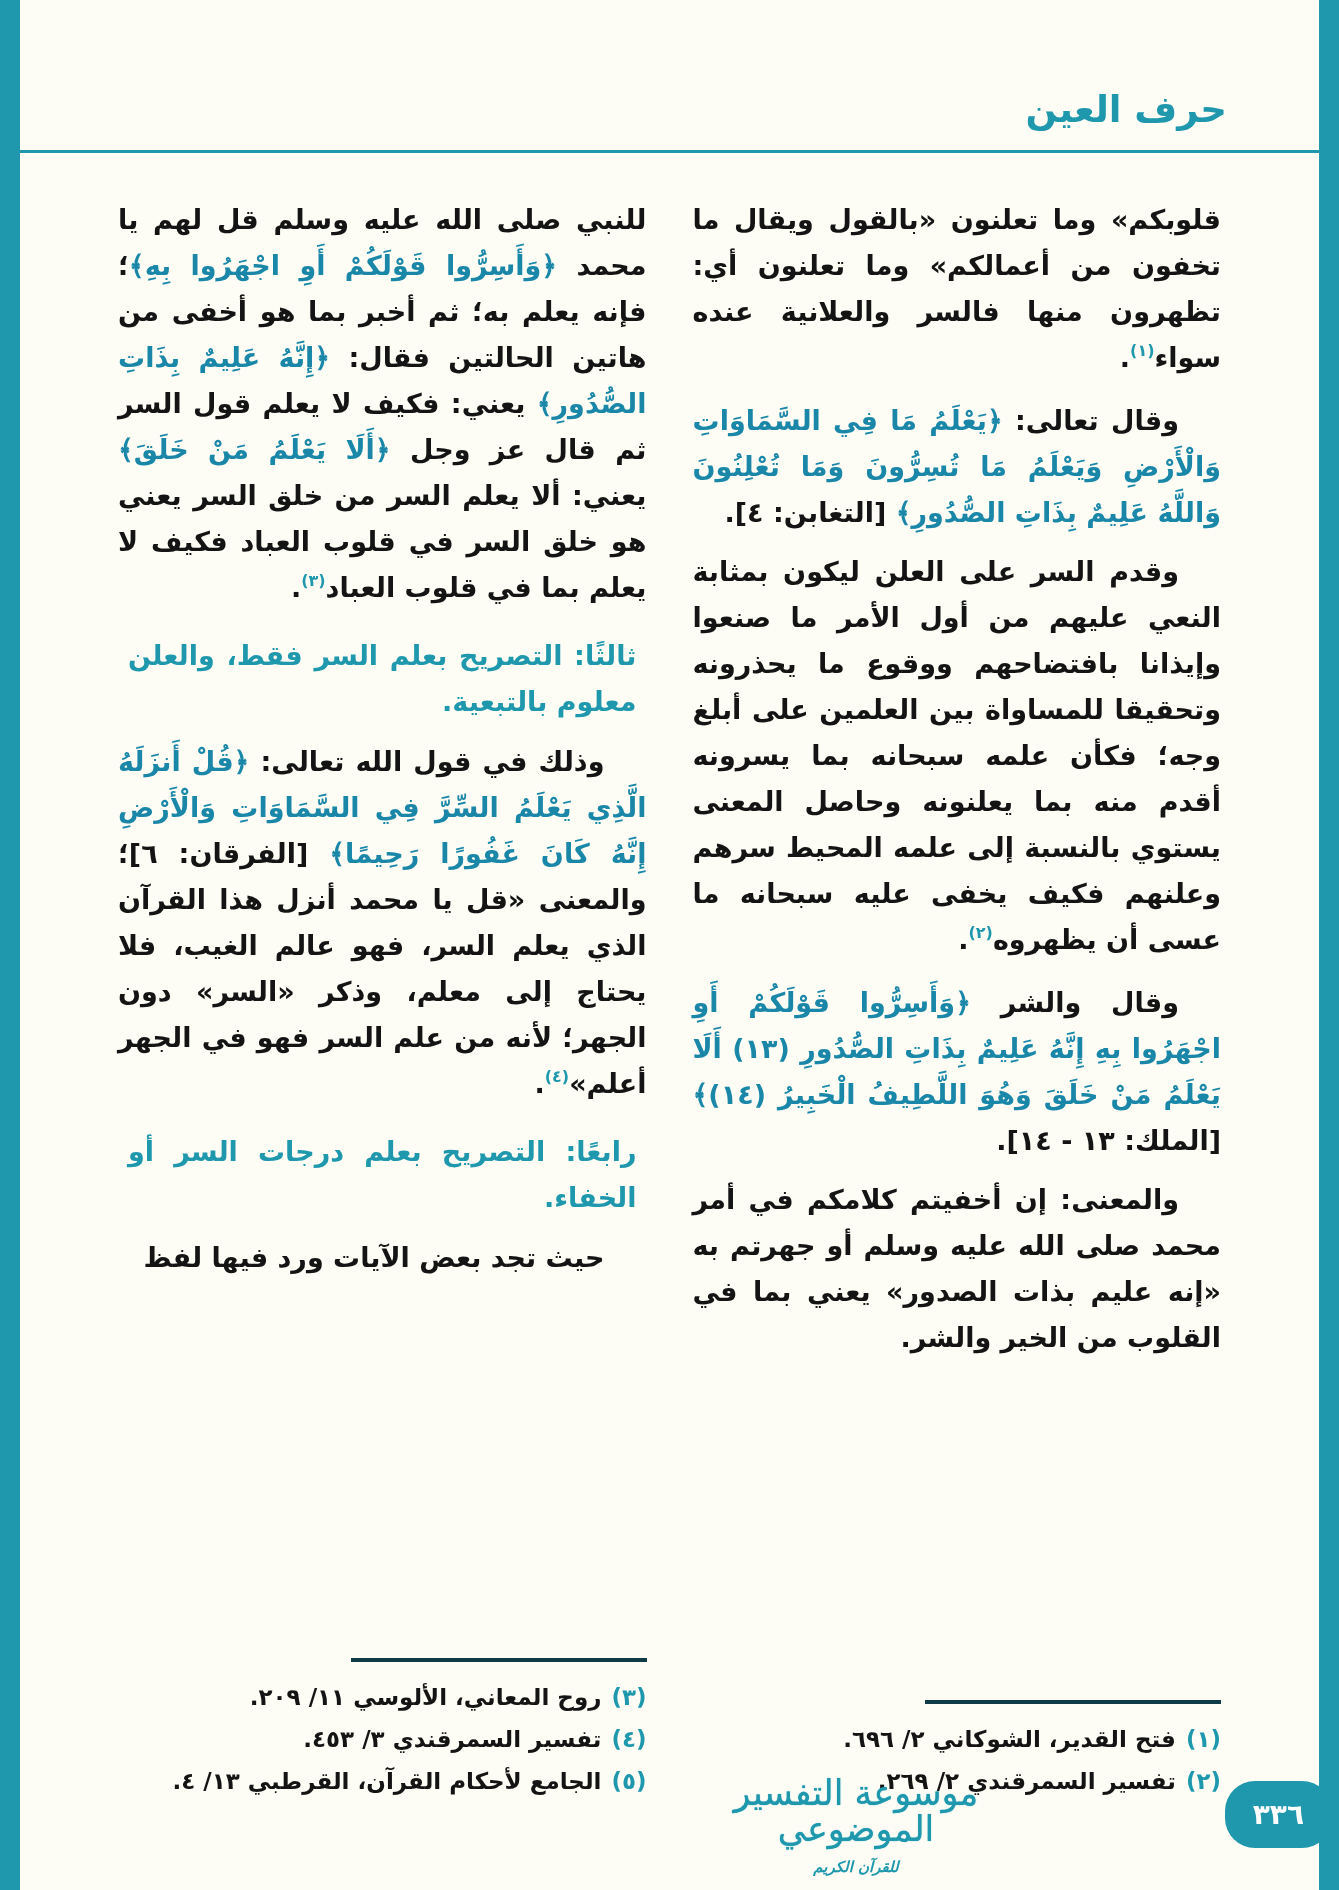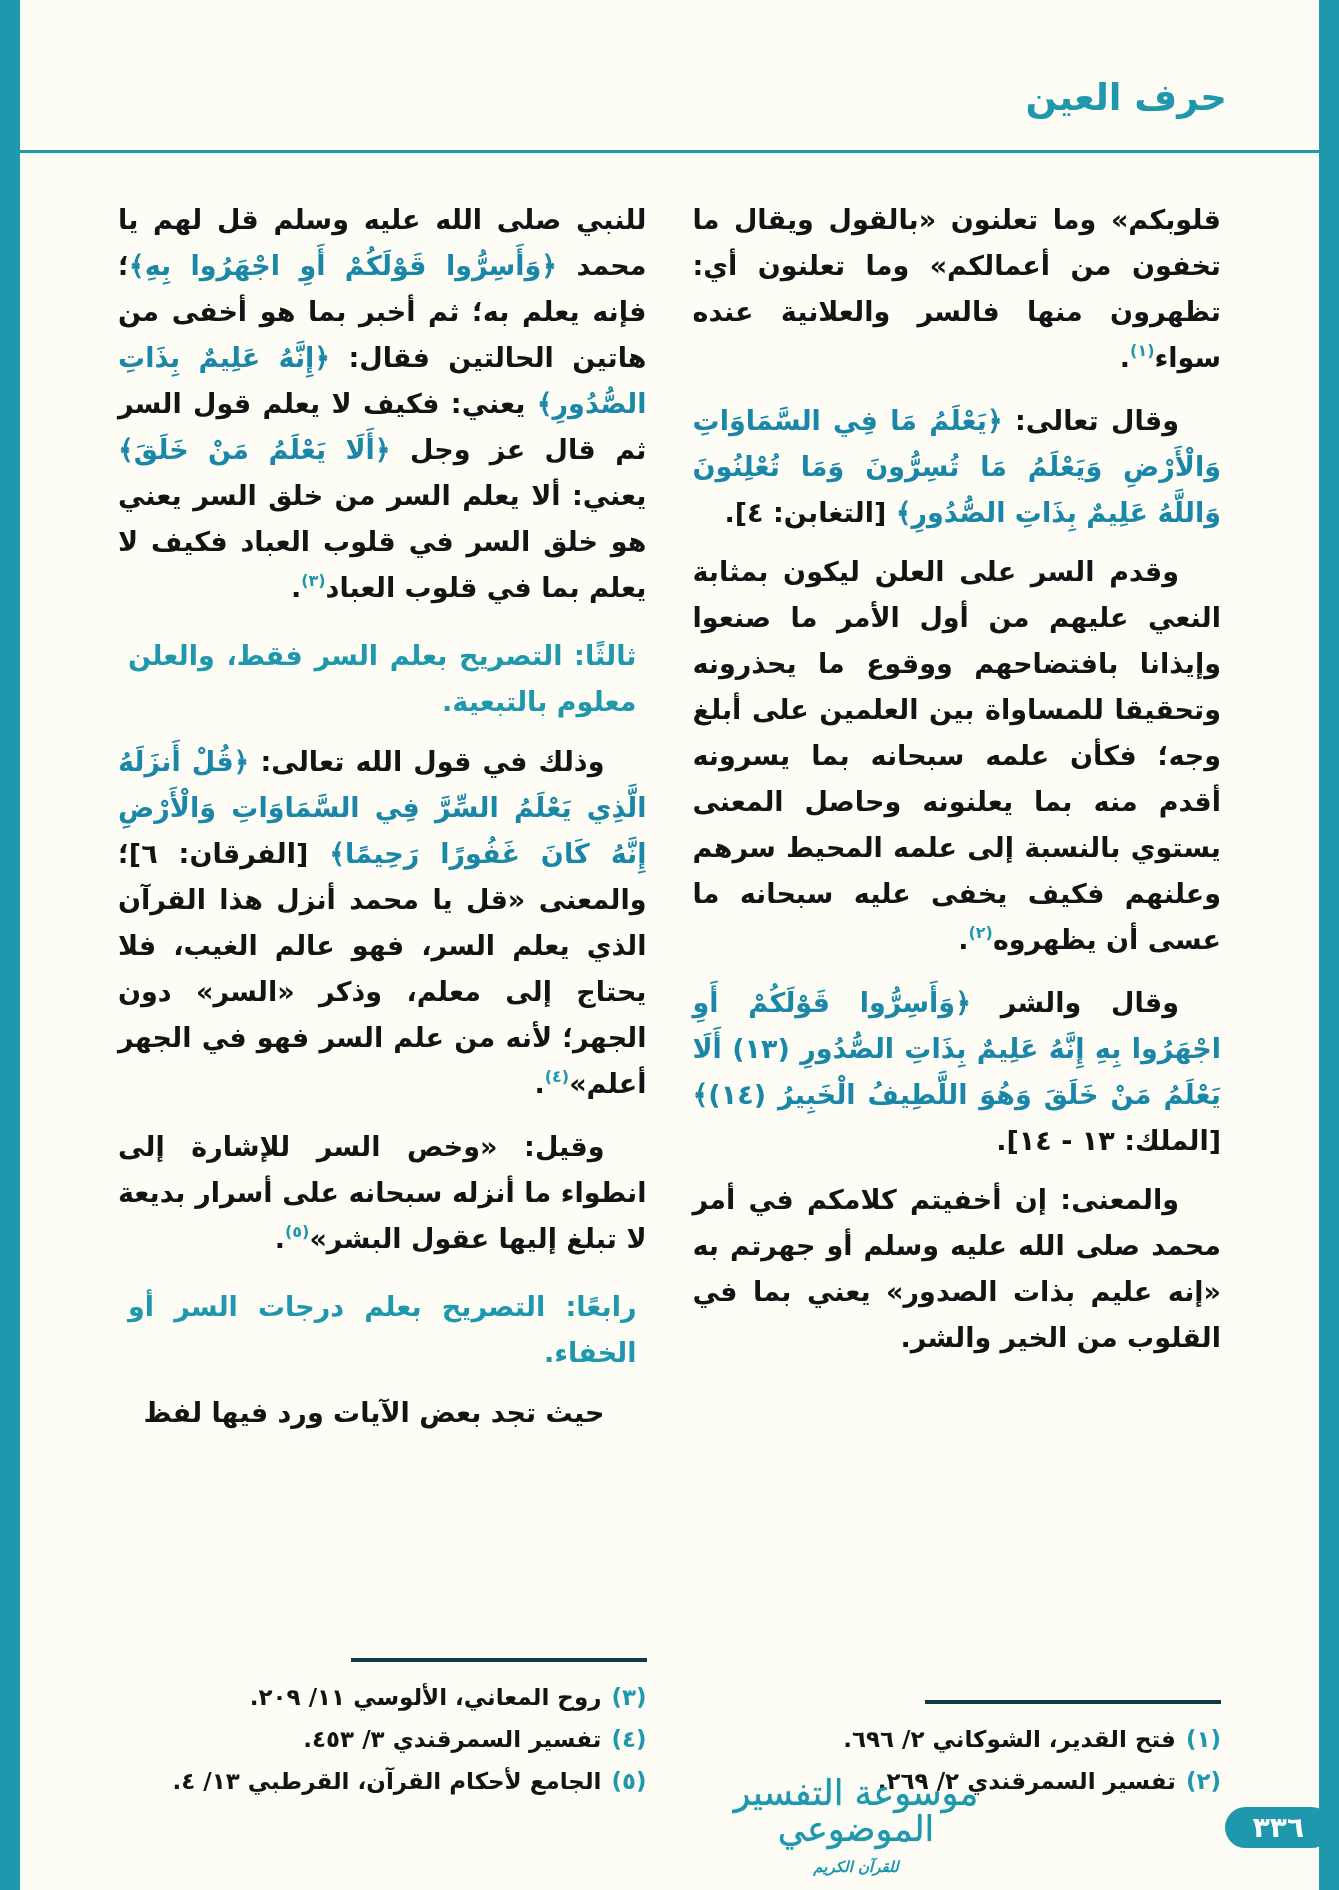--- a/index.html
+++ b/index.html
@@ -15,21 +15,21 @@
     width:1339px;height:1890px;position:relative;overflow:hidden;
     background:var(--paper);
     font-family:"DejaVu Sans", sans-serif;
     direction:rtl;
     color:var(--ink);
   }
   .bar{position:absolute;top:0;bottom:0;width:20px;background:var(--accent);}
   .bar-left{left:0;}
   .bar-right{right:0;}
   .chapter-title{
-    position:absolute;top:76px;right:112px;
+    position:absolute;top:88px;right:112px;
     font-size:37px;font-weight:700;color:var(--accent);
     letter-spacing:-1px;
   }
   .header-rule{
     position:absolute;top:150px;left:20px;right:20px;height:3px;
     background:var(--accent);
   }
   .content{
     position:absolute;top:184px;left:118px;right:118px;bottom:88px;
     display:flex;gap:46px;
@@ -66,21 +66,21 @@
   .logo-main{
     font-size:35px;font-weight:400;letter-spacing:-2px;
     text-shadow:0 0 1px var(--accent);
     line-height:36px;
   }
   .logo-sub{font-size:15px;font-weight:700;margin-top:11px;letter-spacing:0;font-style:italic;}
   .page-number{
     position:absolute;right:7px;bottom:42px;
     background:var(--accent);color:#ffffff;
     font-size:28px;font-weight:700;
-    padding:4px 28px;border-radius:30px;
+    padding:17px 28px;border-radius:30px;
   }
 </style>
 </head>
 <body>
 
 <div class="bar bar-right"></div>
 <div class="bar bar-left"></div>
 
 <div class="chapter-title">حرف العين</div>
 <div class="header-rule"></div>
@@ -106,21 +106,20 @@
             <span class="fn-text">تفسير السمرقندي ٢/ ٢٦٩.</span>
           </div>
         </div>
     </div>
   </section>
   <section class="column">
     <div class="paras">
         <p class="para body"><span class="seg-body">للنبي صلى الله عليه وسلم قل لهم يا محمد </span><span class="seg-verse">﴿وَأَسِرُّوا قَوْلَكُمْ أَوِ اجْهَرُوا بِهِ﴾</span><span class="seg-body">؛ فإنه يعلم به؛ ثم أخبر بما هو أخفى من هاتين الحالتين فقال: </span><span class="seg-verse">﴿إِنَّهُ عَلِيمٌ بِذَاتِ الصُّدُورِ﴾</span><span class="seg-body"> يعني: فكيف لا يعلم قول السر ثم قال عز وجل </span><span class="seg-verse">﴿أَلَا يَعْلَمُ مَنْ خَلَقَ﴾</span><span class="seg-body"> يعني: ألا يعلم السر من خلق السر يعني هو خلق السر في قلوب العباد فكيف لا يعلم بما في قلوب العباد</span><span class="seg-sup">(٣)</span><span class="seg-body">.</span></p>
         <p class="para heading"><span class="seg-heading">ثالثًا: التصريح بعلم السر فقط، والعلن معلوم بالتبعية.</span></p>
         <p class="para body indent"><span class="seg-body">وذلك في قول الله تعالى: </span><span class="seg-verse">﴿قُلْ أَنزَلَهُ الَّذِي يَعْلَمُ السِّرَّ فِي السَّمَاوَاتِ وَالْأَرْضِ إِنَّهُ كَانَ غَفُورًا رَحِيمًا﴾</span><span class="seg-body"> [الفرقان: ٦]؛ والمعنى «قل يا محمد أنزل هذا القرآن الذي يعلم السر، فهو عالم الغيب، فلا يحتاج إلى معلم، وذكر «السر» دون الجهر؛ لأنه من علم السر فهو في الجهر أعلم»</span><span class="seg-sup">(٤)</span><span class="seg-body">.</span></p>
-        <p class="para body indent"><span class="seg-body">وقيل: «وخص السر للإشارة إلى انطواء ما أنزله سبحانه على أسرار بديعة لا تبلغ إليها عقول البشر»</span><span class="seg-sup">(٥)</span><span class="seg-body">.</span></p>
         <p class="para heading"><span class="seg-heading">رابعًا: التصريح بعلم درجات السر أو الخفاء.</span></p>
         <p class="para body indent"><span class="seg-body">حيث تجد بعض الآيات ورد فيها لفظ</span></p>
       </div>
     <div class="footnotes">
       <div class="fn-rule"></div>
       <div class="fn-list">
           <div class="fn-row">
             <span class="fn-marker">(٣)</span>
             <span class="fn-text">روح المعاني، الألوسي ١١/ ٢٠٩.</span>
           </div>

